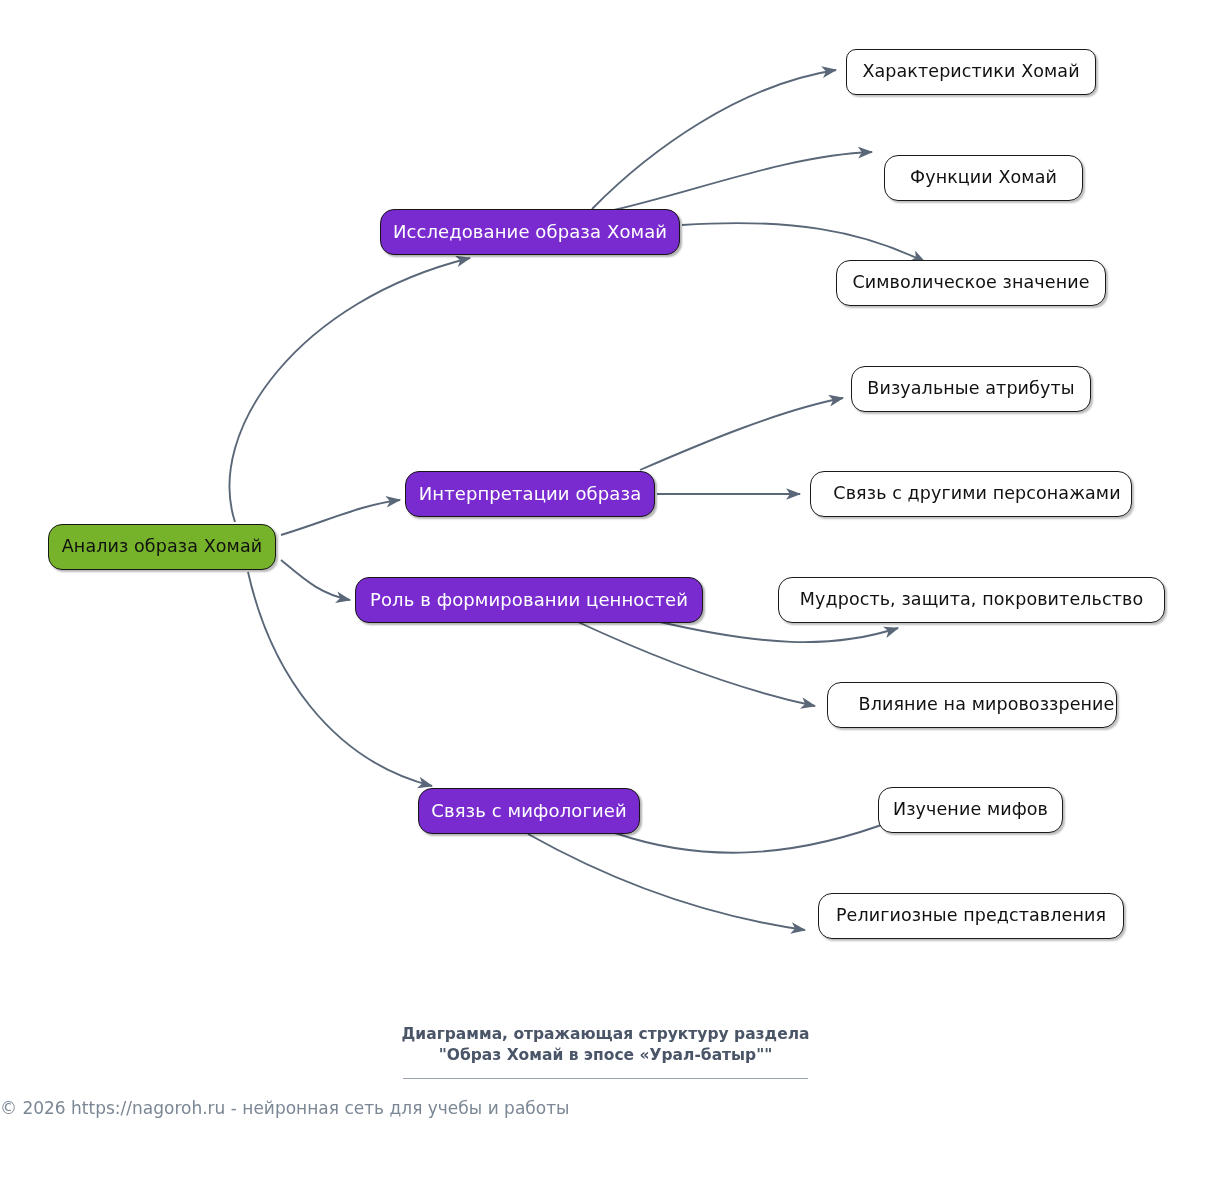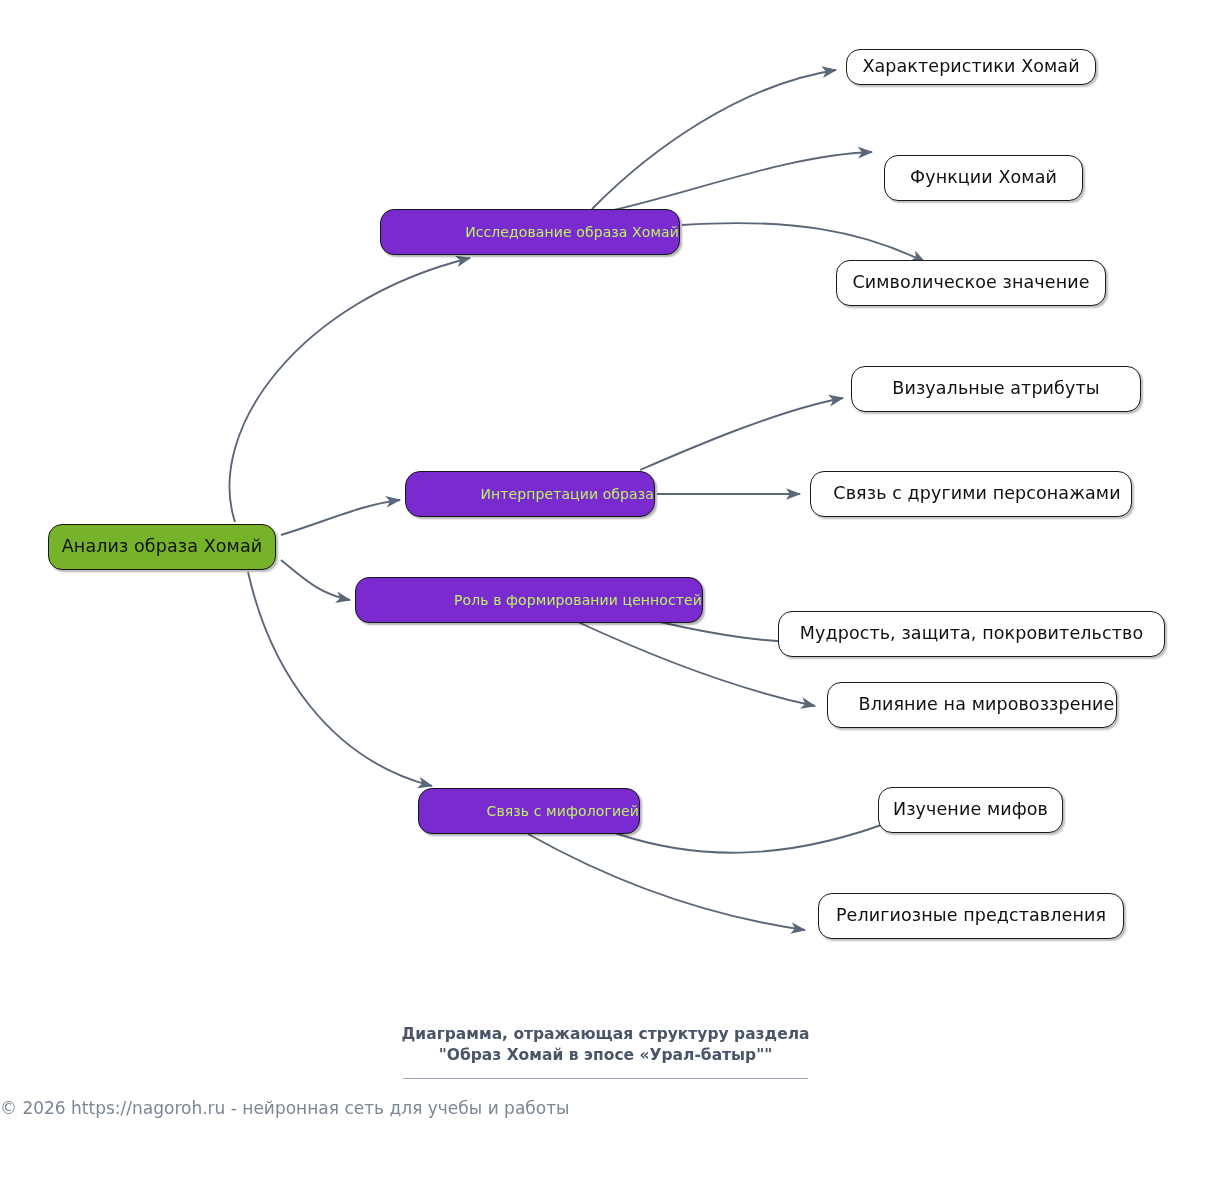--- a/index.html
+++ b/index.html
@@ -41,24 +41,23 @@
   .node-root {
     background: #76B32B;
     border: 1.6px solid #161616;
     color: #111111;
     font-size: 17.5px;
     box-shadow: 2px 2px 2px rgba(0,0,0,0.28);
   }
   .node-branch {
     background: #7A2BD0;
     border: 1.6px solid #161616;
-    color: #bef264;
-    font-size: 14px;
+    color: #ffffff;
+    font-size: 18px;
     box-shadow: 2px 2px 2px rgba(0,0,0,0.30);
-    justify-content: flex-end;
   }
   .node-leaf {
     background: #ffffff;
     border: 1.6px solid #1a1a1a;
     color: #111111;
     font-size: 17.5px;
     box-shadow: 2px 2px 2px rgba(0,0,0,0.26);
   }
   .caption {
     position: absolute;
@@ -121,44 +120,44 @@
     </g>
   </svg>
 
   <div class="node node-root" id="n-root" style="left: 48px; top: 524px; width: 228px; height: 46px; background: rgb(118, 179, 43);">
       <span>Анализ образа Хомай</span>
     </div>
 
   <div class="node node-branch" id="n-b1" style="left: 380px; top: 209px; width: 300px; height: 46px; background: rgb(122, 43, 208);">
       <span>Исследование образа Хомай</span>
     </div>
-  <div class="node node-leaf" id="n-b1c1" style="left: 846px; top: 49px; width: 250px; height: 36px;">
+  <div class="node node-leaf" id="n-b1c1" style="left: 846px; top: 49px; width: 250px; height: 46px; border-radius: 10px;">
       <span>Характеристики Хомай</span>
     </div>
   <div class="node node-leaf" id="n-b1c2" style="left: 884px; top: 155px; width: 199px; height: 46px;">
       <span>Функции Хомай</span>
     </div>
   <div class="node node-leaf" id="n-b1c3" style="left: 836px; top: 260px; width: 270px; height: 46px;">
       <span>Символическое значение</span>
     </div>
 
-  <div class="node node-branch" id="n-b2" style="left: 405px; top: 471px; width: 250px; height: 46px; background: rgb(122, 43, 208); border-radius: 15px;">
+  <div class="node node-branch" id="n-b2" style="left: 405px; top: 471px; width: 250px; height: 46px; background: rgb(122, 43, 208);">
       <span>Интерпретации образа</span>
     </div>
-  <div class="node node-leaf" id="n-b2c1" style="left: 851px; top: 366px; width: 290px; height: 46px; border-radius: 14px;">
+  <div class="node node-leaf" id="n-b2c1" style="left: 851px; top: 366px; width: 240px; height: 46px; border-radius: 14px;">
       <span>Визуальные атрибуты</span>
     </div>
   <div class="node node-leaf" id="n-b2c2" style="left: 810px; top: 471px; width: 322px; height: 46px; padding-left: 12px;">
       <span>Связь с другими персонажами</span>
     </div>
 
   <div class="node node-branch" id="n-b3" style="left: 355px; top: 577px; width: 348px; height: 46px; background: rgb(122, 43, 208); border-radius: 14px;">
       <span>Роль в формировании ценностей</span>
     </div>
-  <div class="node node-leaf" id="n-b3c1" style="left: 778px; top: 611px; width: 387px; height: 46px;">
+  <div class="node node-leaf" id="n-b3c1" style="left: 778px; top: 577px; width: 387px; height: 46px;">
       <span>Мудрость, защита, покровительство</span>
     </div>
   <div class="node node-leaf" id="n-b3c2" style="left: 827px; top: 682px; width: 290px; height: 46px; padding-left: 29px;">
       <span>Влияние на мировоззрение</span>
     </div>
 
   <div class="node node-branch" id="n-b4" style="left: 418px; top: 788px; width: 222px; height: 46px; background: rgb(122, 43, 208);">
       <span>Связь с мифологией</span>
     </div>
   <div class="node node-leaf" id="n-b4c1" style="left: 878px; top: 787px; width: 185px; height: 46px;">

